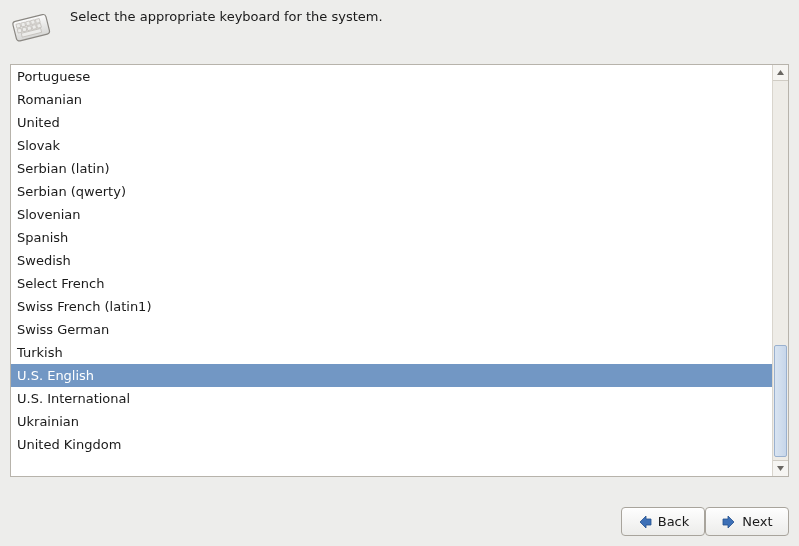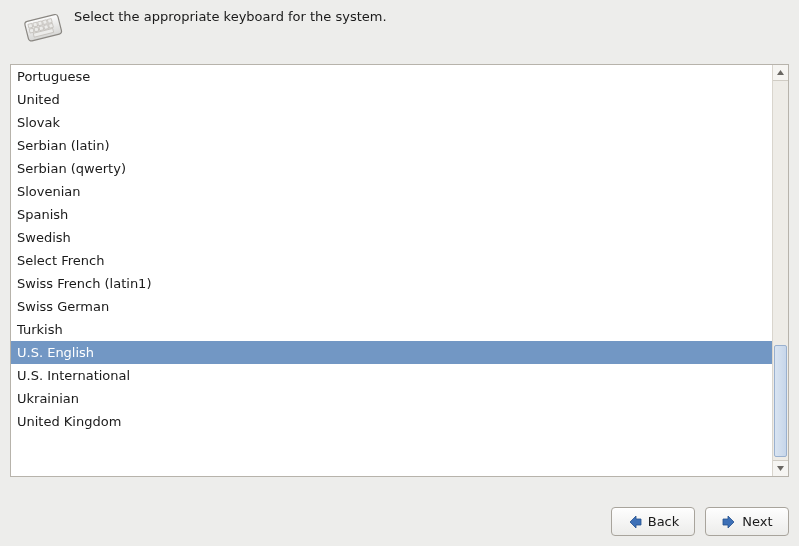--- a/index.html
+++ b/index.html
@@ -9,22 +9,22 @@
     height: 546px;
     background: #ededeb;
     font-family: "DejaVu Sans", "Liberation Sans", sans-serif;
     font-size: 13px;
     color: #1a1a1a;
     overflow: hidden;
   }
   .header {
     display: flex;
     align-items: flex-start;
-    padding: 6px 10px 10px 20px;
-    gap: 10px;
+    padding: 6px 10px 10px 8px;
+    gap: 18px;
     text-align: center;
   }
   .header-icon {
     flex: 0 0 auto;
     width: 44px;
     height: 38px;
     margin-top: 2px;
   }
   .header-text {
     line-height: 1.35;
@@ -82,21 +82,21 @@
     background: linear-gradient(to right, #d9e4f1, #c7d6ea);
     border: 1px solid #9ab1cf;
     border-radius: 2px;
   }
   .footer {
     position: absolute;
     left: 0; right: 0; bottom: 0;
     padding: 8px 10px 10px 10px;
     display: flex;
     justify-content: flex-end;
-    gap: 10px;
+    gap: 0;
     text-align: center;
   }
   .btn {
     min-width: 84px;
     height: 29px;
     background: linear-gradient(to bottom, #fefefe, #ececea);
     border: 1px solid #a8a49c;
     border-radius: 4px;
     box-shadow: inset 0 1px 0 #fff;
     display: inline-flex;
@@ -137,20 +137,21 @@
         <rect x="12" y="23" width="20" height="4" fill="#ececea" stroke="#b5b1aa" stroke-width="0.6"></rect>
       </g>
     </svg>
   </div>
   <div class="header-text">Select the appropriate keyboard for the system.</div>
 </div>
 
 <div class="listbox-wrap">
   <div class="listbox" id="listbox">
       <div class="list-item">Portuguese</div>
+      <div class="list-item">Romanian</div>
       <div class="list-item">United</div>
       <div class="list-item">Slovak</div>
       <div class="list-item">Serbian (latin)</div>
       <div class="list-item">Serbian (qwerty)</div>
       <div class="list-item">Slovenian</div>
       <div class="list-item">Spanish</div>
       <div class="list-item">Swedish</div>
       <div class="list-item">Select French</div>
       <div class="list-item">Swiss French (latin1)</div>
       <div class="list-item">Swiss German</div>

